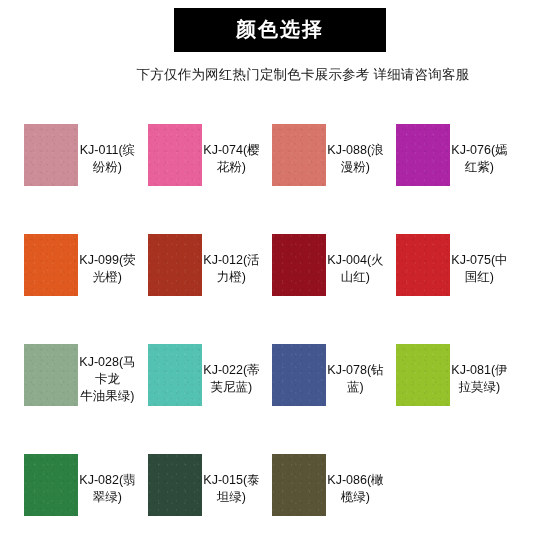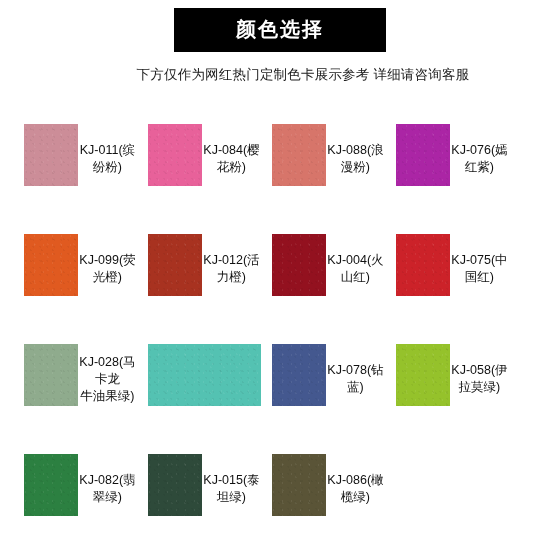--- a/index.html
+++ b/index.html
@@ -98,21 +98,21 @@
     <div class="subtitle">下方仅作为网红热门定制色卡展示参考  详细请咨询客服</div>
   </div>
 
   <div class="grid" id="swatch-grid">
       <div class="cell">
         <div class="swatch" style="background-color: rgb(204, 141, 152);"></div>
         <div class="caption">KJ-011(缤纷粉)</div>
       </div>
       <div class="cell">
         <div class="swatch" style="background-color: rgb(232, 97, 154);"></div>
-        <div class="caption">KJ-084(樱花粉)</div>
+        <div class="caption">KJ-074(樱花粉)</div>
       </div>
       <div class="cell">
         <div class="swatch" style="background-color: rgb(215, 117, 106);"></div>
         <div class="caption">KJ-088(浪漫粉)</div>
       </div>
       <div class="cell">
         <div class="swatch" style="background-color: rgb(171, 37, 165);"></div>
         <div class="caption">KJ-076(嫣红紫)</div>
       </div>
       <div class="cell">
@@ -131,28 +131,29 @@
         <div class="swatch" style="background-color: rgb(204, 34, 41);"></div>
         <div class="caption">KJ-075(中国红)</div>
       </div>
       <div class="cell">
         <div class="swatch" style="background-color: rgb(143, 171, 141);"></div>
         <div class="caption">KJ-028(马卡龙
 牛油果绿)</div>
       </div>
       <div class="cell">
         <div class="swatch" style="background-color: rgb(84, 194, 178);"></div>
+        <div class="caption">KJ-022(蒂芙尼蓝)</div>
       </div>
       <div class="cell">
         <div class="swatch" style="background-color: rgb(68, 88, 143);"></div>
         <div class="caption">KJ-078(钻蓝)</div>
       </div>
       <div class="cell">
         <div class="swatch" style="background-color: rgb(149, 194, 43);"></div>
-        <div class="caption">KJ-058(伊拉莫绿)</div>
+        <div class="caption">KJ-081(伊拉莫绿)</div>
       </div>
       <div class="cell">
         <div class="swatch" style="background-color: rgb(44, 128, 65);"></div>
         <div class="caption">KJ-082(翡翠绿)</div>
       </div>
       <div class="cell">
         <div class="swatch" style="background-color: rgb(46, 74, 58);"></div>
         <div class="caption">KJ-015(泰坦绿)</div>
       </div>
       <div class="cell">

